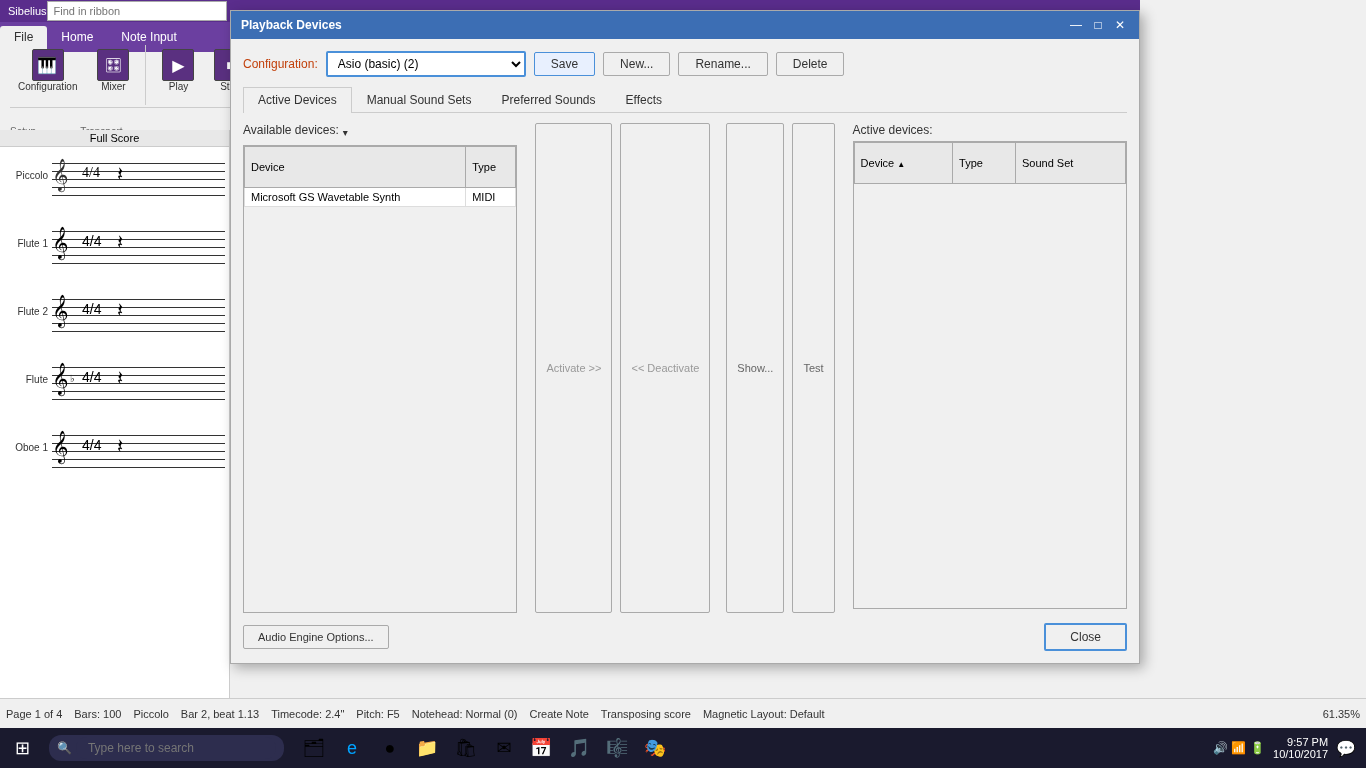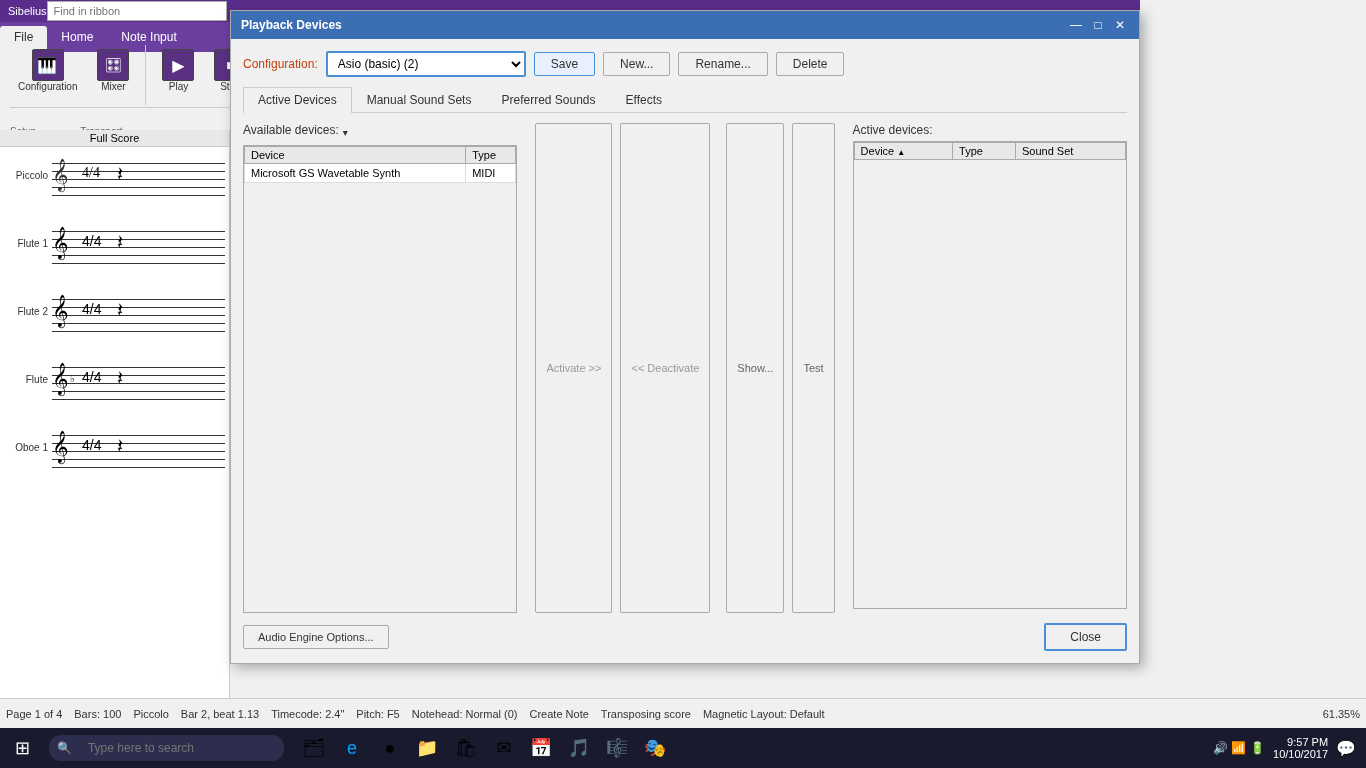--- a/index.html
+++ b/index.html
@@ -286,21 +286,21 @@
     .devices-table {
       width: 100%;
       border-collapse: collapse;
       border: 1px solid #aaa;
       background: white;
     }
 
     .devices-table th {
       background: #e8e8e8;
       border: 1px solid #aaa;
-      padding: 2px 6px;
+      padding: 14px 6px;
       font-size: 11px;
       font-weight: normal;
       text-align: left;
     }
 
     .devices-table td {
       border: 1px solid #ddd;
       padding: 3px 6px;
       font-size: 11px;
     }

